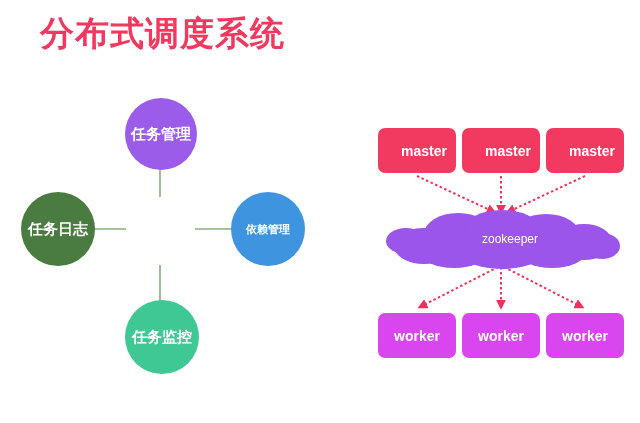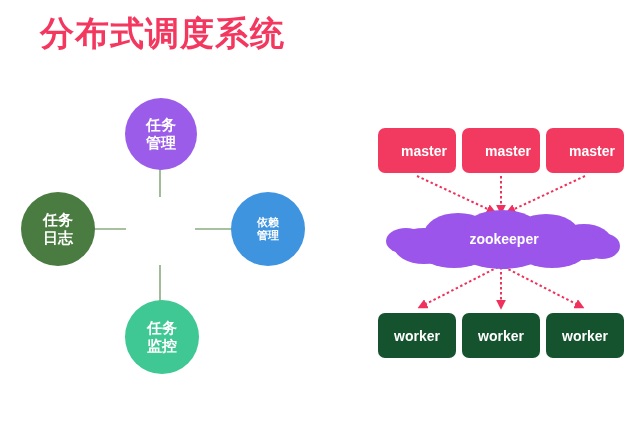--- a/index.html
+++ b/index.html
@@ -42,21 +42,20 @@
     position: absolute;
     left: 0;
     top: 0;
     width: 330px;
     height: 310px;
   }
   .hub-node {
     position: absolute;
     border-radius: 50%;
     display: flex;
-    flex-direction: column;
     align-items: center;
     justify-content: center;
     color: #ffffff;
     font-weight: bold;
     text-align: center;
     box-sizing: border-box;
     line-height: 1.18;
   }
   .hub-node .ln {
     display: block;
@@ -122,21 +121,21 @@
     display: flex;
     align-items: center;
     justify-content: center;
     color: #ffffff;
     font-size: 14px;
     font-weight: bold;
     box-sizing: border-box;
     z-index: 3;
   }
   .master-box { background: #f23a60; }
-  .worker-box { background: #14532d; }
+  .worker-box { background: #d946ef; }
   .r0 { left: 18px; }
   .r1 { left: 102px; }
   .r2 { left: 186px; }
   .row-master { top: 16px; padding-left: 14px; }
   .row-worker { top: 201px; }
 
   #zk-cloud {
     position: absolute;
     left: 24px;
     top: 96px;
@@ -144,30 +143,30 @@
     height: 62px;
     z-index: 2;
   }
   #zk-cloud svg {
     position: absolute;
     left: 0; top: 0;
     width: 236px; height: 62px;
   }
   #zk-cloud-label {
     position: absolute;
-    left: 2px;
+    left: 8px;
     top: 0;
     width: 236px;
     height: 62px;
     display: flex;
     align-items: center;
     justify-content: center;
     color: #ffffff;
-    font-size: 14px;
-    font-weight: bold;
+    font-size: 12px;
+    font-weight: normal;
     z-index: 2;
   }
 </style>
 </head>
 <body>
 
 <div id="page-title">分布式调度系统</div>
 
 <div id="hub-diagram">
 

